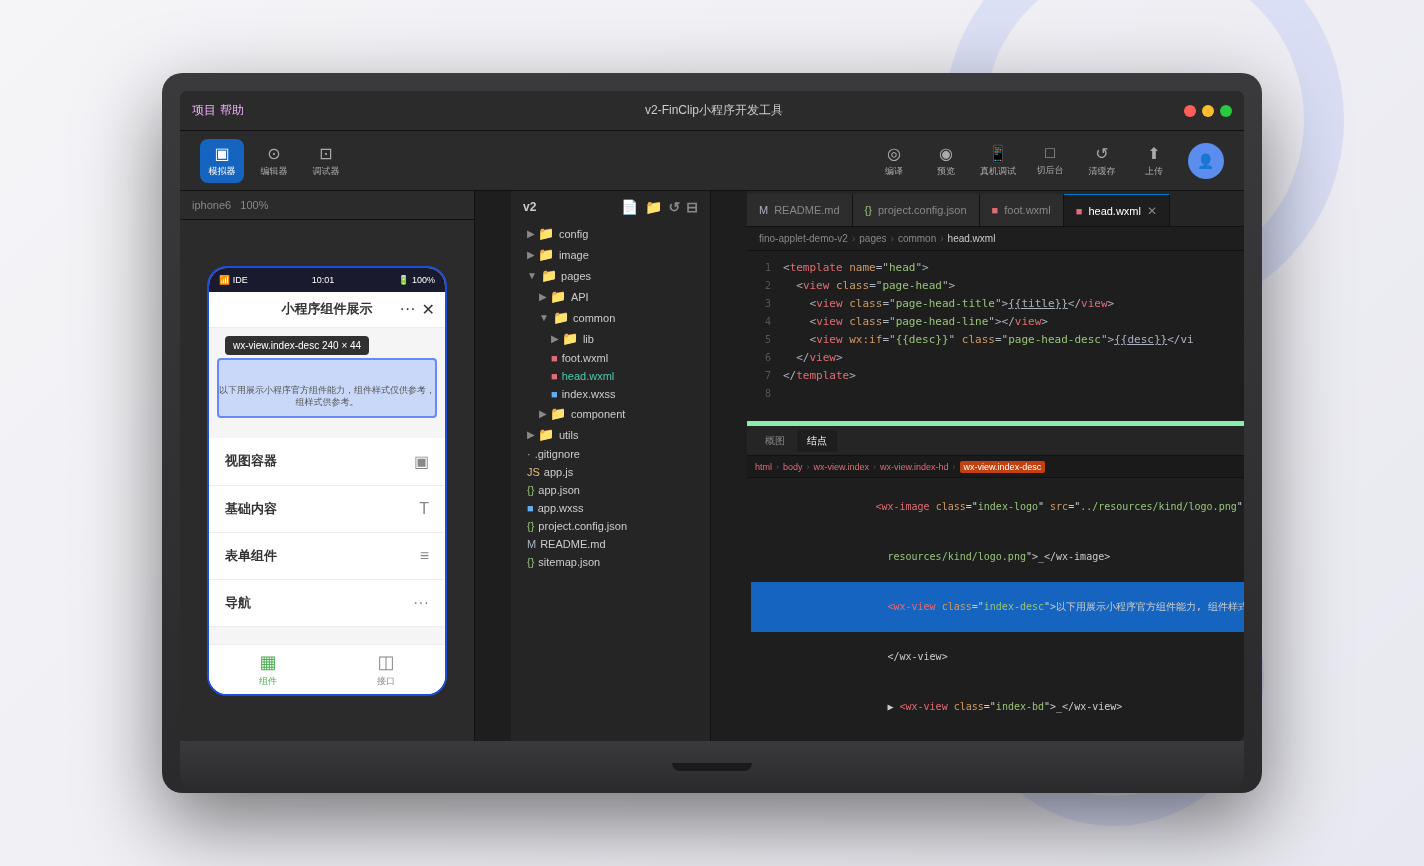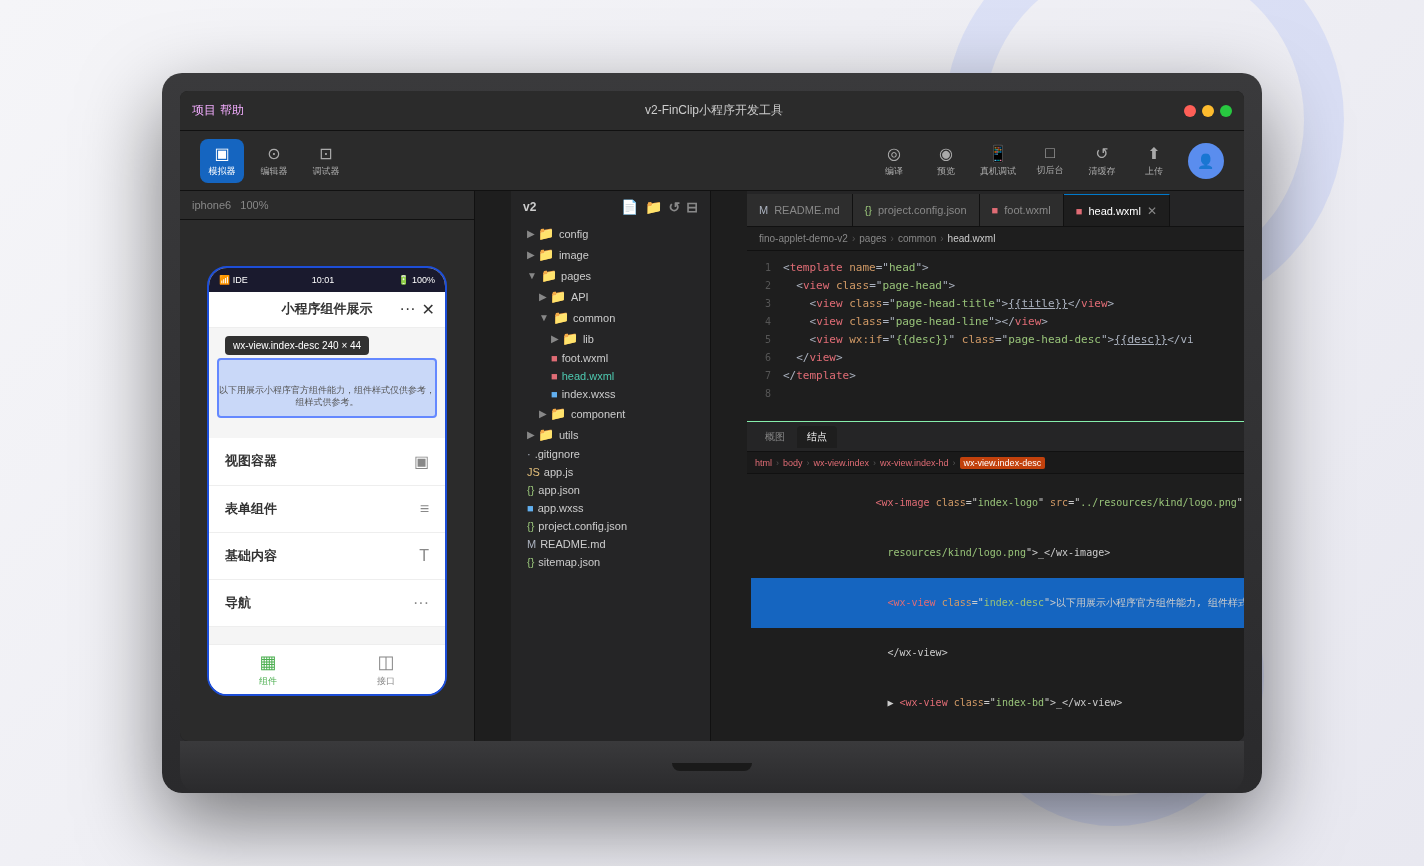--- a/index.html
+++ b/index.html
@@ -470,21 +470,21 @@
     .tag { color: #e06c75; }
     .attr { color: #d19a66; }
     .val { color: #98c379; }
     .txt { color: #abb2bf; text-decoration: underline; }
     .punct { color: #abb2bf; }
 
     
     .devtools-panel {
       height: 320px;
       background: #1e1e1e;
-      border-top: 1px solid #86efac;
+      border-top: 5px solid #86efac;
       display: flex;
       flex-direction: column;
       flex-shrink: 0;
     }
     .devtools-tabs {
       height: 30px;
       background: #252526;
       display: flex;
       align-items: center;
       padding: 0 8px;
@@ -656,26 +656,26 @@
               <div class="phone-content">
                 <div class="phone-tooltip">wx-view.index-desc  240 × 44</div>
                 <div class="phone-highlight-box"></div>
                 <div class="phone-highlight-text">以下用展示小程序官方组件能力，组件样式仅供参考，组样式供参考。</div>
                 <div style="margin-top: 110px;">
                   <div class="phone-list-item">
                     <span class="phone-list-label">视图容器</span>
                     <span class="phone-list-icon">▣</span>
                   </div>
                   <div class="phone-list-item">
+                    <span class="phone-list-label">基础内容</span>
+                    <span class="phone-list-icon">T</span>
+                  </div>
+                  <div class="phone-list-item">
                     <span class="phone-list-label">表单组件</span>
                     <span class="phone-list-icon">≡</span>
-                  </div>
-                  <div class="phone-list-item">
-                    <span class="phone-list-label">基础内容</span>
-                    <span class="phone-list-icon">T</span>
                   </div>
                   <div class="phone-list-item">
                     <span class="phone-list-label">导航</span>
                     <span class="phone-list-icon">···</span>
                   </div>
                 </div>
               </div>
 
               <div class="phone-bottom-tab">
                 <div class="phone-tab-item active">

